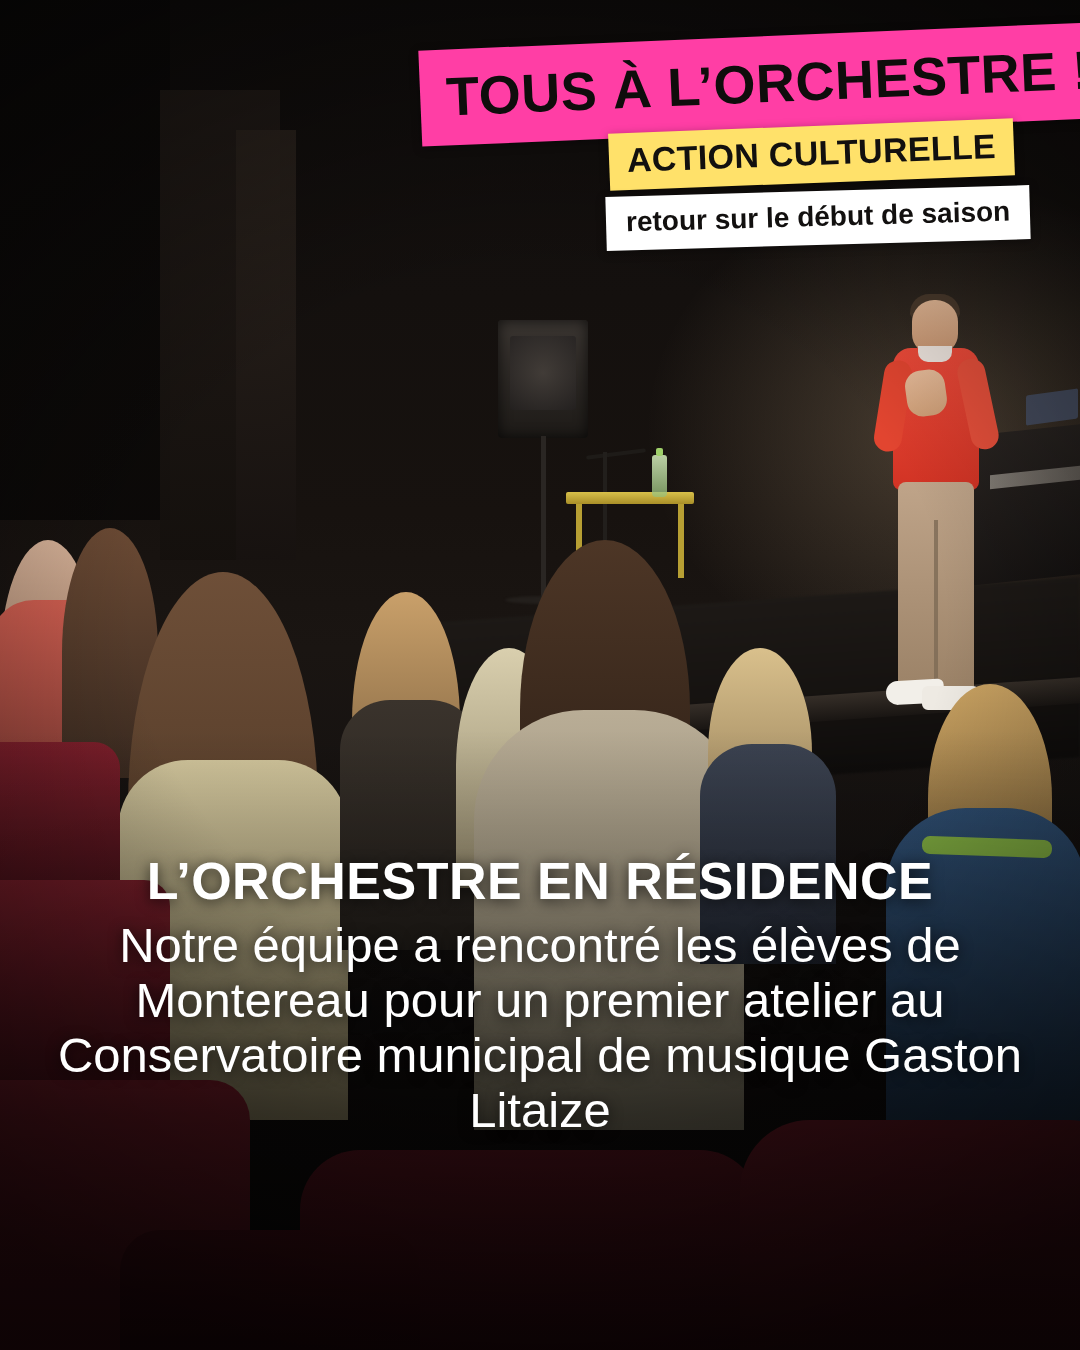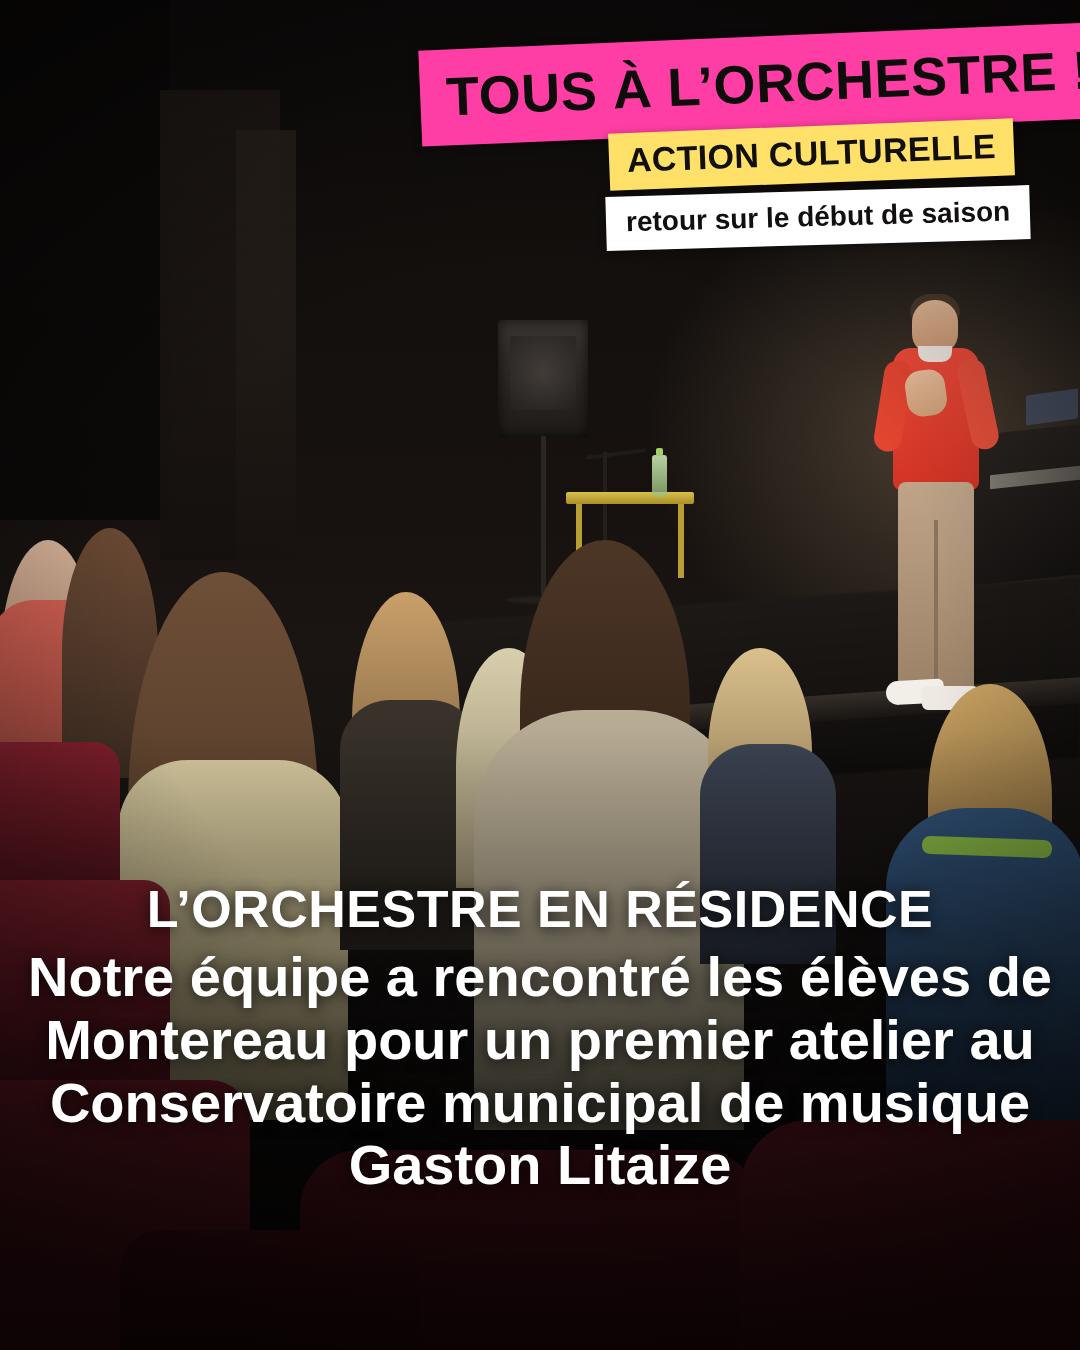--- a/index.html
+++ b/index.html
@@ -251,38 +251,38 @@
     font-size: 28px;
     font-weight: bold;
     padding: 10px 20px 12px 20px;
     transform: rotate(-1.6deg);
   }
 
   
   .caption {
     position:absolute;
     left: 0; right: 0;
-    top: 882px;
+    top: 854px;
     text-align:center;
     color:#fff;
     text-shadow: 0 2px 14px rgba(0,0,0,.75);
     padding: 0 21px;
   }
   .caption h1 {
     margin: 0;
     font-size: 52px;
     line-height: 1.04;
     font-weight: bold;
     letter-spacing: .5px;
   }
   .caption p {
     margin: 10px 0 0 0;
-    font-size: 56px;
+    font-size: 49px;
     line-height: 1.12;
-    font-weight: 700;
+    font-weight: 400;
   }
 </style>
 </head>
 <body>
 
 <div class="poster">
 
   <div class="photo">
     <div class="panel p3"></div>
     <div class="panel p1"></div>

